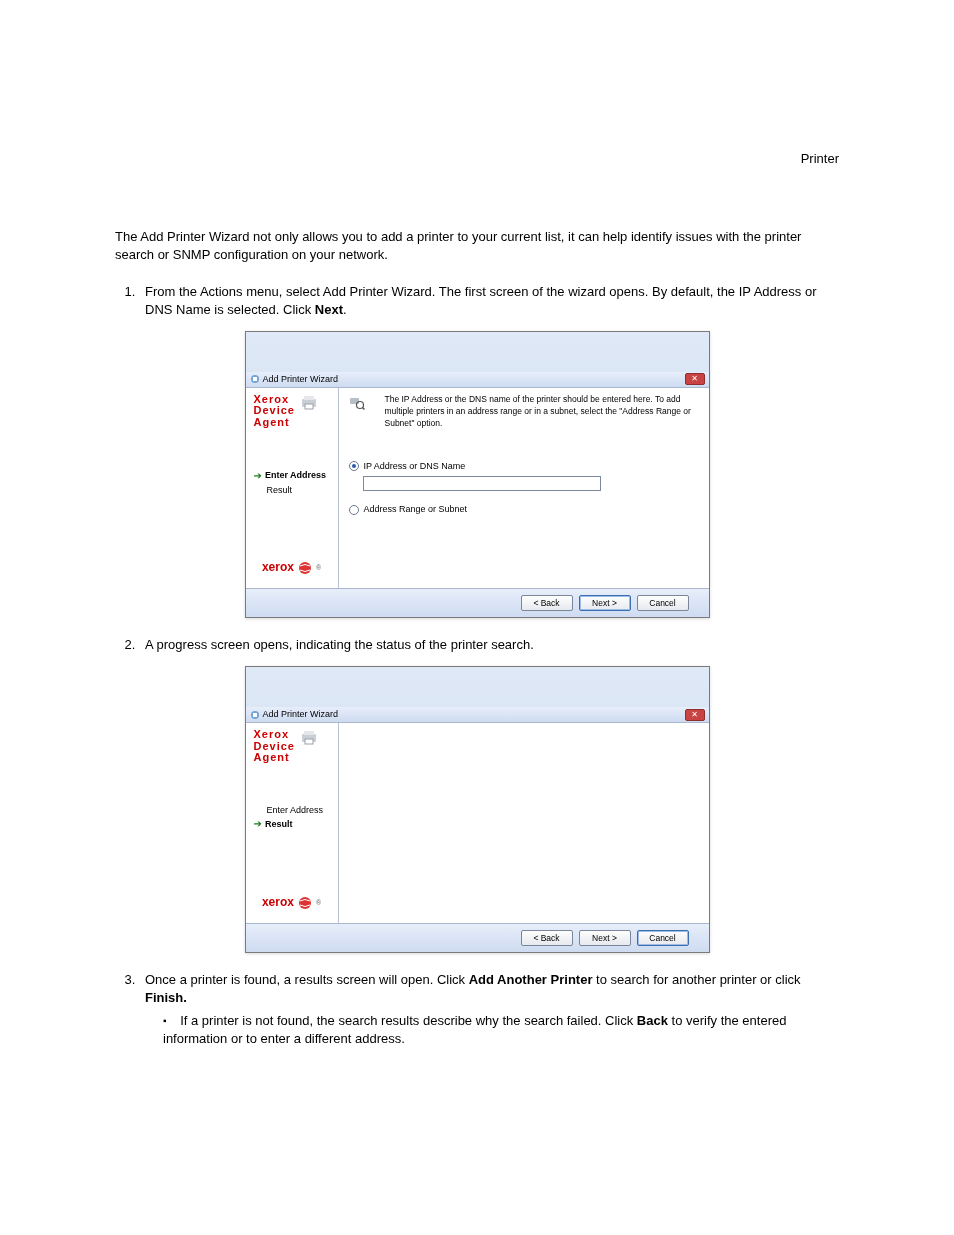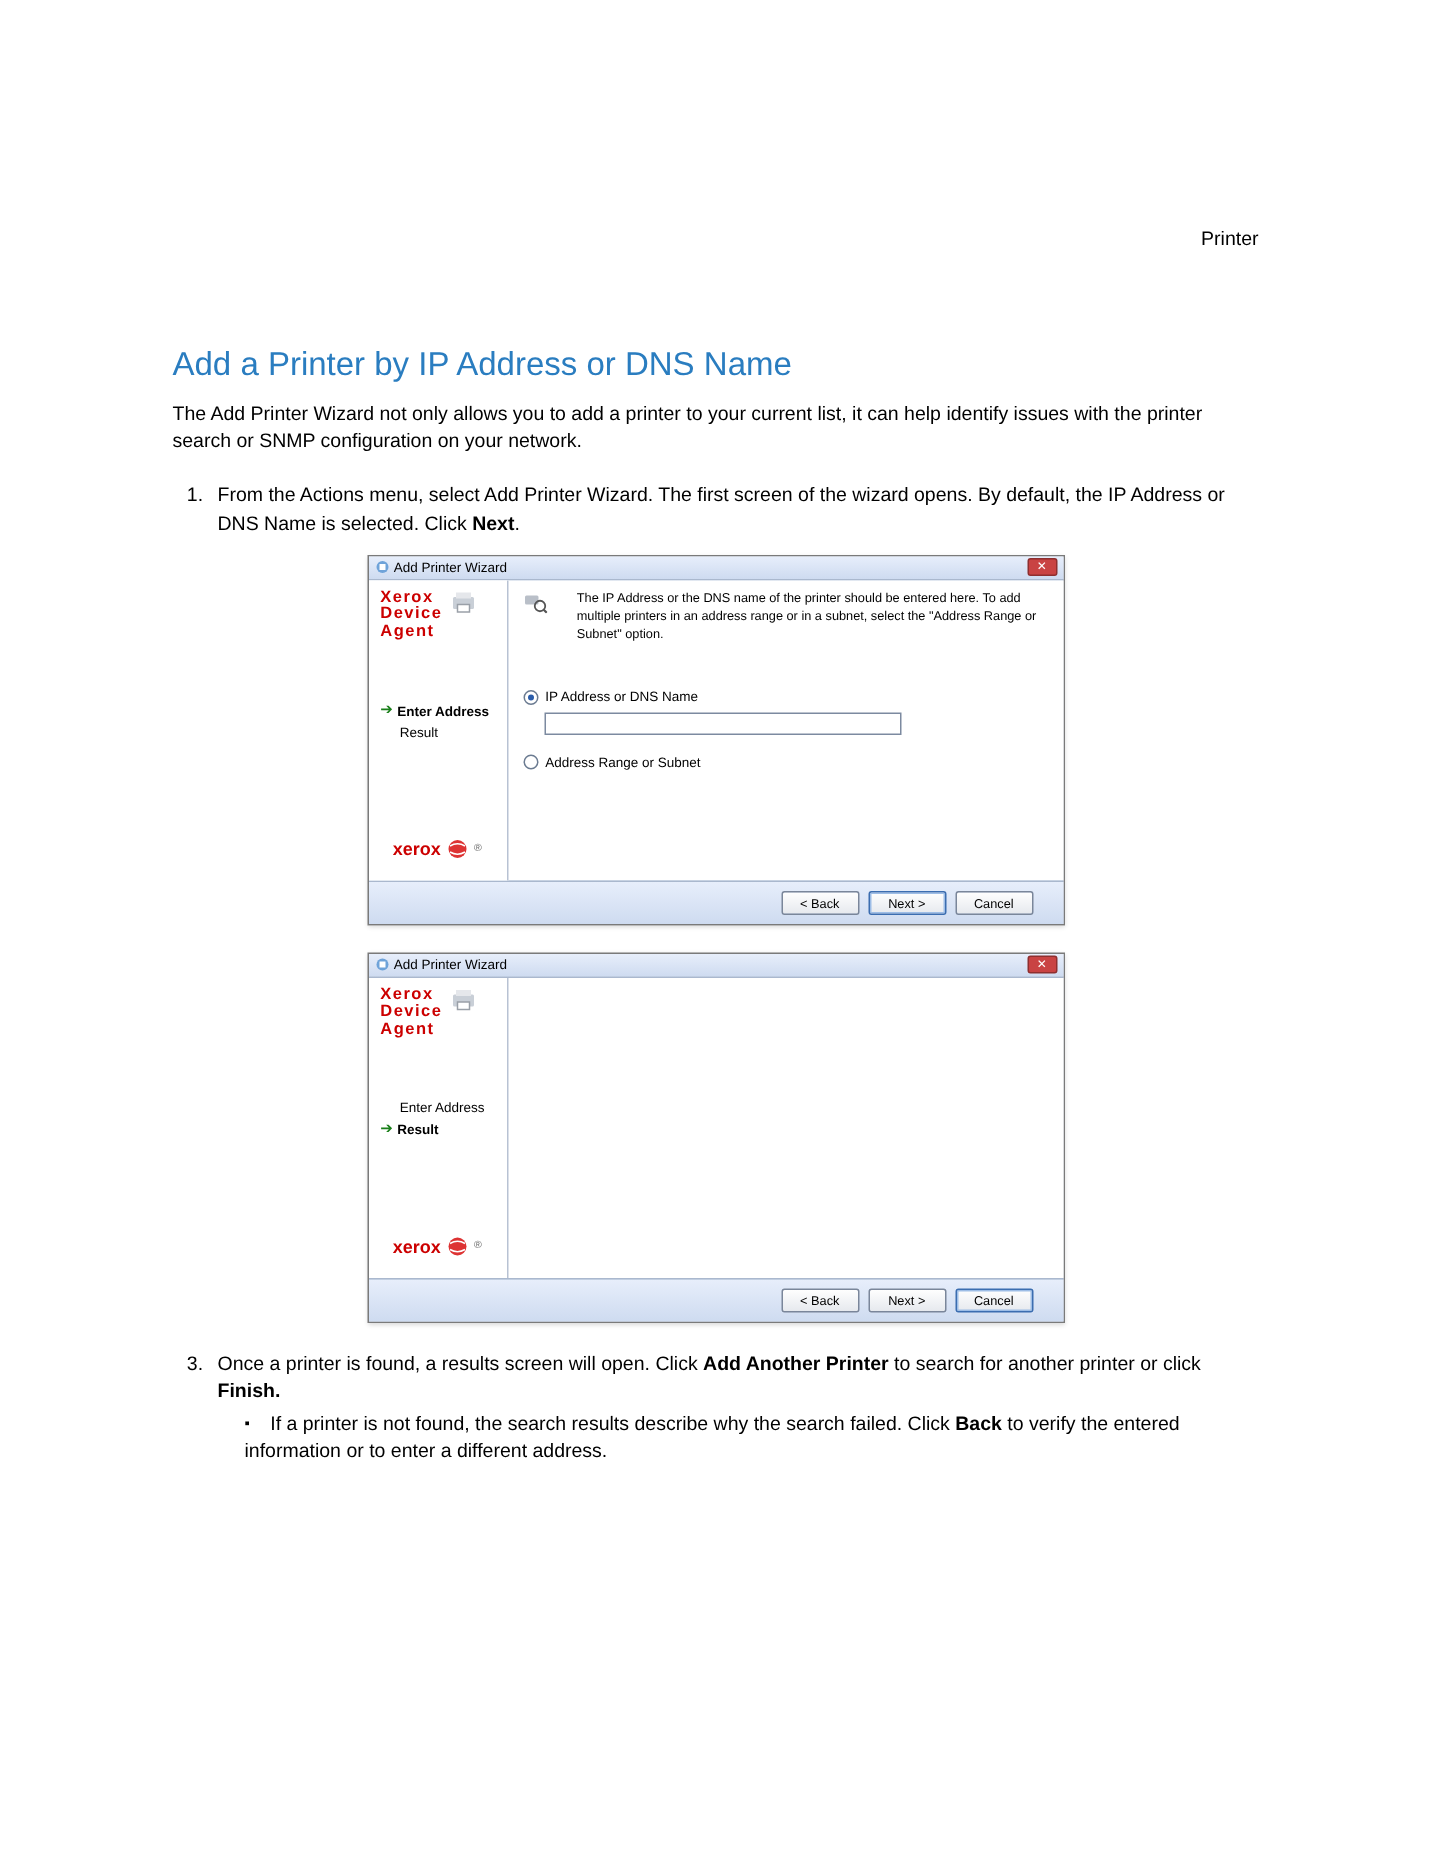--- a/index.html
+++ b/index.html
@@ -60,20 +60,21 @@
     font-size: 9px;
     position: relative;
   }
   .wiz-titlebar {
     display: flex;
     align-items: center;
     height: 16px;
     padding: 0 4px;
     background: linear-gradient(#e7eefb,#cedbf0);
     border-bottom: 1px solid #aab8ce;
+    margin-top: 40px;
   }
   .wiz-titlebar .tb-icon {
     width: 10px; height: 10px;
     display: inline-block;
     margin-right: 3px;
   }
   .wiz-titlebar .tb-title {
     flex: 1;
     font-size: 9px;
     color: #000;
@@ -226,21 +227,20 @@
     margin-top: 40px;
   }
 </style>
 </head>
 <body>
 
 <div class="page">
 
   <div class="header-right">Printer</div>
 
-  <h2 class="title">Add a Printer by IP Address or DNS Name</h2>
 
   <div class="body-text">
     <span>The Add Printer Wizard not only allows you to add a printer to your current list, it can help identify issues with the printer search or SNMP configuration on your network.</span><br>
   </div>
 
   <ol start="1">
     <li>
       <span>From the Actions menu, select Add Printer Wizard. The first screen of the wizard opens. By default, the IP Address or DNS Name is selected. Click </span><b>Next</b><span>.</span>
     </li>
   </ol>
@@ -314,20 +314,23 @@
         </div>
       </div>
     </div>
     <div class="wiz-footer">
       <div class="wiz-btn">&lt; Back</div>
       <div class="wiz-btn default">Next &gt;</div>
       <div class="wiz-btn">Cancel</div>
     </div>
   </div>
 
+  <ol start="2">
+    <li>A progress screen opens, indicating the status of the printer search.</li>
+  </ol>
 
   <div class="wizard">
     <div class="wiz-titlebar">
       <span class="tb-icon">
         <svg viewBox="0 0 10 10">
             <circle cx="5" cy="5" r="4" fill="#6fa3d9"></circle>
             <rect x="3" y="3" width="4" height="4" fill="#fff"></rect>
           </svg>
       </span>
       <span class="tb-title">Add Printer Wizard</span>

